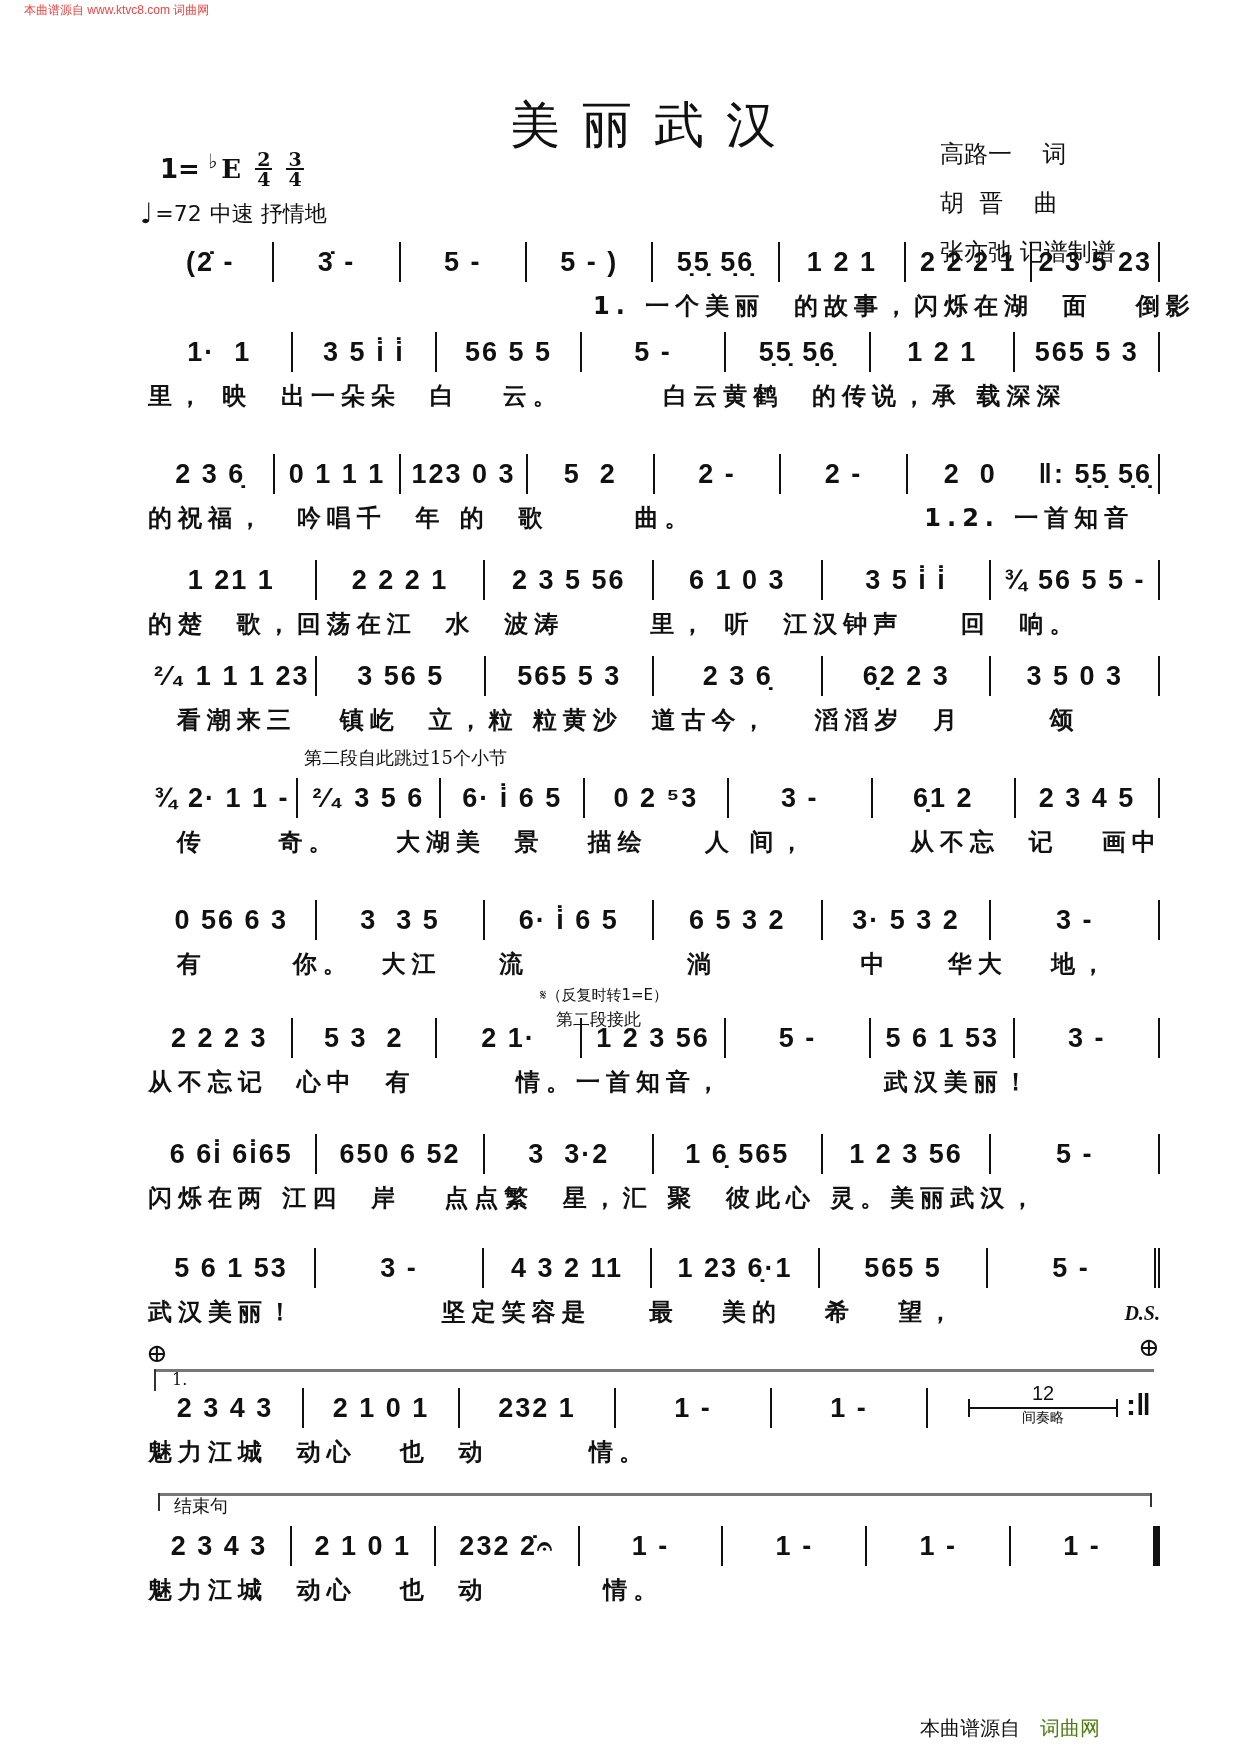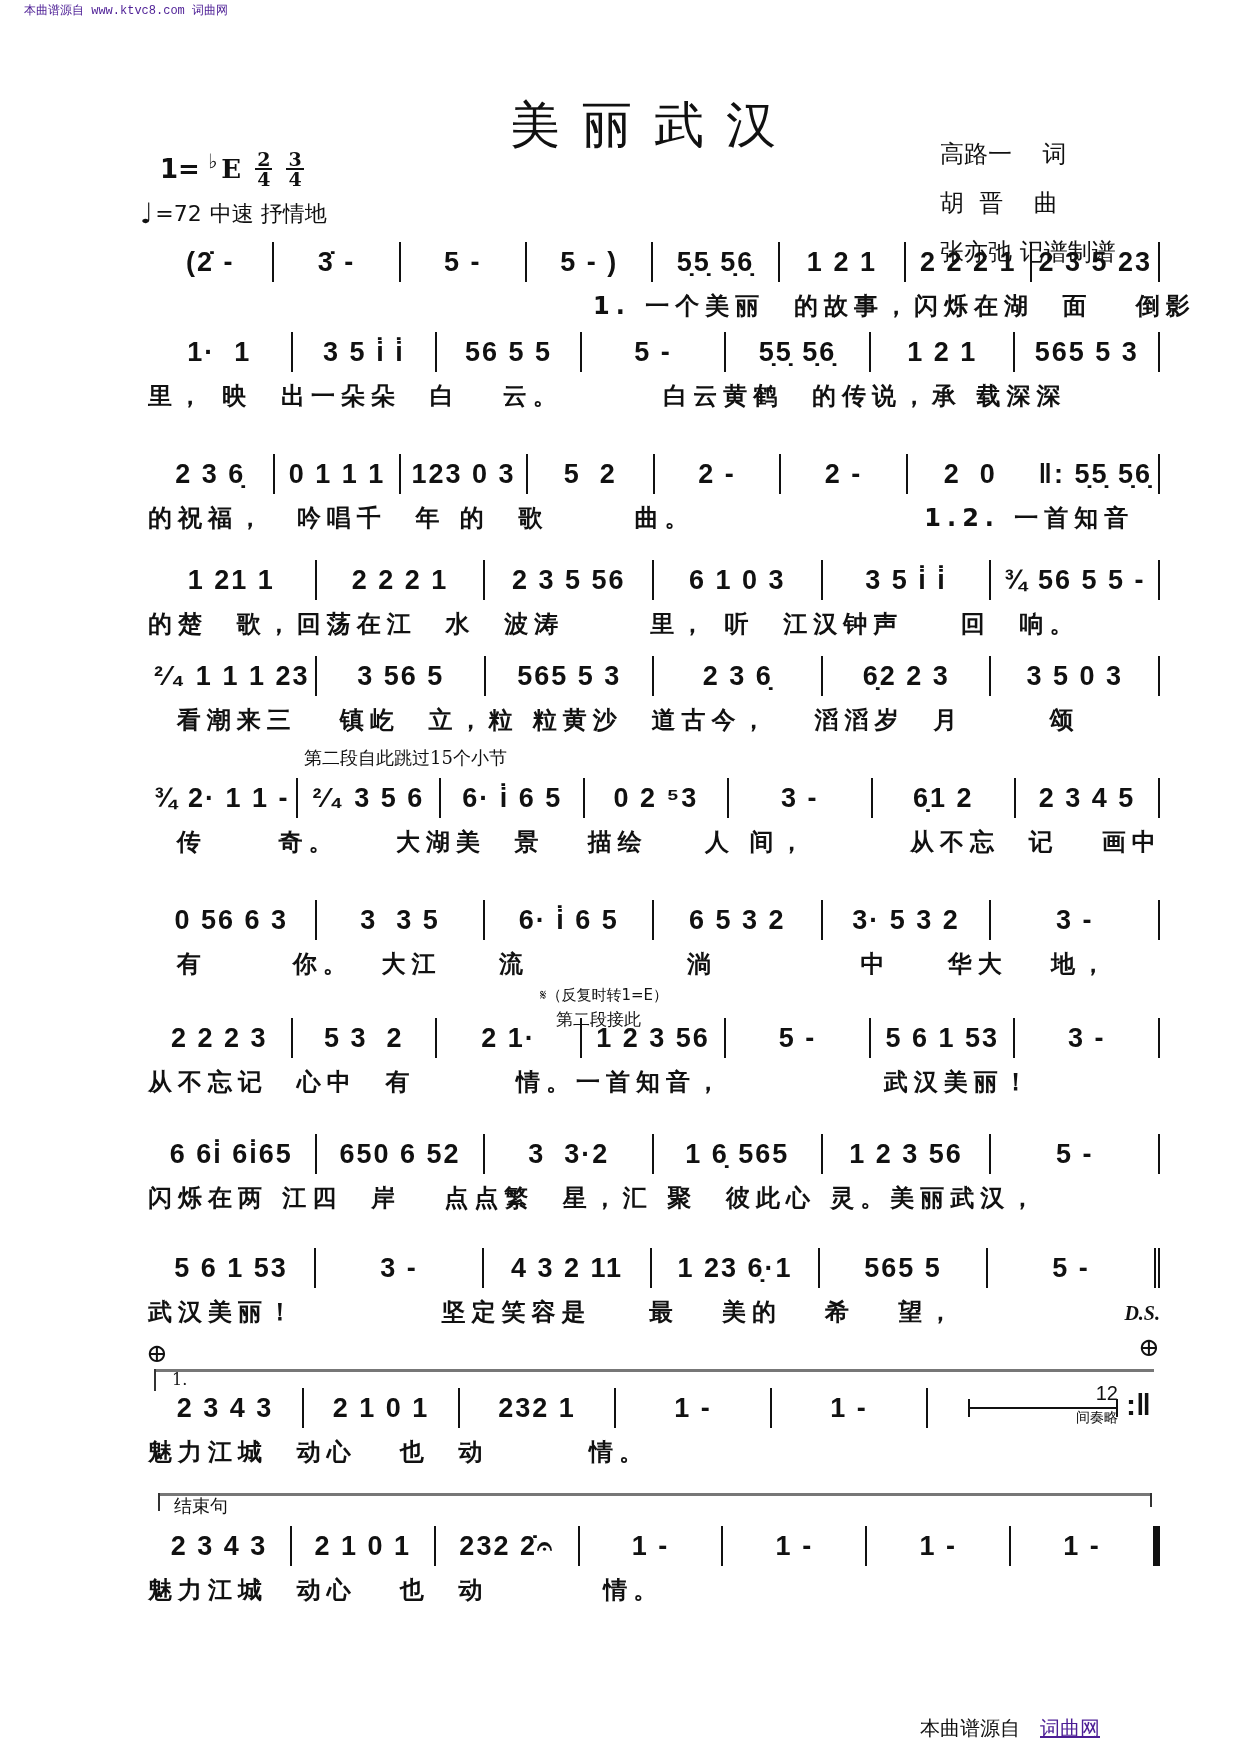--- a/index.html
+++ b/index.html
@@ -1,19 +1,19 @@
 <!DOCTYPE html>
 <html><head>
 <meta charset="utf-8">
 <style>
   * { box-sizing: border-box; margin: 0; padding: 0; }
   html, body { width: 1240px; height: 1754px; background: #ffffff; overflow: hidden; }
   body { position: relative; font-family: "DejaVu Sans", sans-serif; color: #111; }
 
-  .watermark-top { position: absolute; left: 24px; top: 2px; font-size: 12px; color: #4c1d95; font-family: Liberation Mono, monospace; }
+  .watermark-top { position: absolute; left: 24px; top: 2px; font-size: 12px; color: #ef4444; font-family: Liberation Sans, sans-serif; }
   .title { position: absolute; left: 510px; top: 92px; font-size: 50px; letter-spacing: 22px; font-family: "DejaVu Serif", serif; font-weight: normal; }
   .credits { position: absolute; left: 940px; top: 122px; font-family: "DejaVu Serif", serif; font-size: 24px; line-height: 33px; }
   .credits div { white-space: pre; margin-top: 16px; }
 
   .key { position: absolute; left: 160px; top: 150px; font-size: 26px; font-weight: bold; display: flex; align-items: center; gap: 8px; }
   .key .flat { font-size: 20px; vertical-align: super; font-weight: normal; margin-right: -4px; position: relative; top: -8px; }
   .key .E { font-family: "DejaVu Serif", serif; }
   .frac { display: inline-flex; flex-direction: column; align-items: center; font-family: "DejaVu Serif", serif; font-size: 19px; font-weight: bold; line-height: 18px; margin-left: 6px; }
   .frac .n { border-bottom: 2px solid #111; padding: 0 2px; }
   .tempo { position: absolute; left: 140px; top: 197px; font-size: 22px; display: flex; align-items: center; gap: 2px; }
@@ -26,29 +26,29 @@
   .measure { display: inline-flex; align-items: center; justify-content: space-around; flex: 1; border-right: 2.5px solid #111; height: 40px; padding: 0 6px; }
   .measure:last-child { border-right: 2.5px solid #111; }
   .measure.no-bar { border-right: none; }
   .measure.dbl { border-right: 6px double #111; }
   .measure.final { border-right: 7px solid #111; box-shadow: 6px 0 0 -4px #fff; }
   .annot { position: absolute; font-family: "DejaVu Serif", serif; font-size: 18px; white-space: pre; }
   .ds { position: absolute; right: 0; top: 56px; font-family: "Liberation Serif", serif; font-weight: bold; font-style: italic; font-size: 20px; }
   .coda { position: absolute; font-size: 26px; font-family: "DejaVu Serif", serif; }
   .volta-line { position: absolute; height: 3px; background: #777; }
   .volta-tick { position: absolute; width: 2px; background: #333; }
-  .interlude { position: absolute; display: flex; flex-direction: column; align-items: flex-end; font-size: 18px; }
+  .interlude { position: absolute; display: flex; flex-direction: column; align-items: center; font-size: 18px; }
   .interlude .bar { width: 150px; height: 2px; background: #111; position: relative; margin-top: 2px; }
   .interlude .bar::before, .interlude .bar::after { content: ""; position: absolute; top: -8px; width: 2px; height: 18px; background: #111; }
   .interlude .bar::before { left: 0; } .interlude .bar::after { right: 0; }
   .interlude .num { font-size: 20px; font-family: "Liberation Sans", sans-serif; }
   .interlude .lbl { font-size: 14px; font-family: "DejaVu Serif", serif; }
 
   .footer { position: absolute; right: 140px; top: 1715px; font-size: 20px; display: flex; gap: 20px; }
-  .footer .brand { color: #4c1d95; text-decoration: underline; }
+  .footer .brand { color: #4d7c0f; }
 </style>
 </head>
 <body>
 
 <div class="watermark-top">本曲谱源自 www.ktvc8.com 词曲网</div>
 
 <h1 class="title">美丽武汉</h1>
 
 <div class="credits">
   <div>高路一    词</div>

